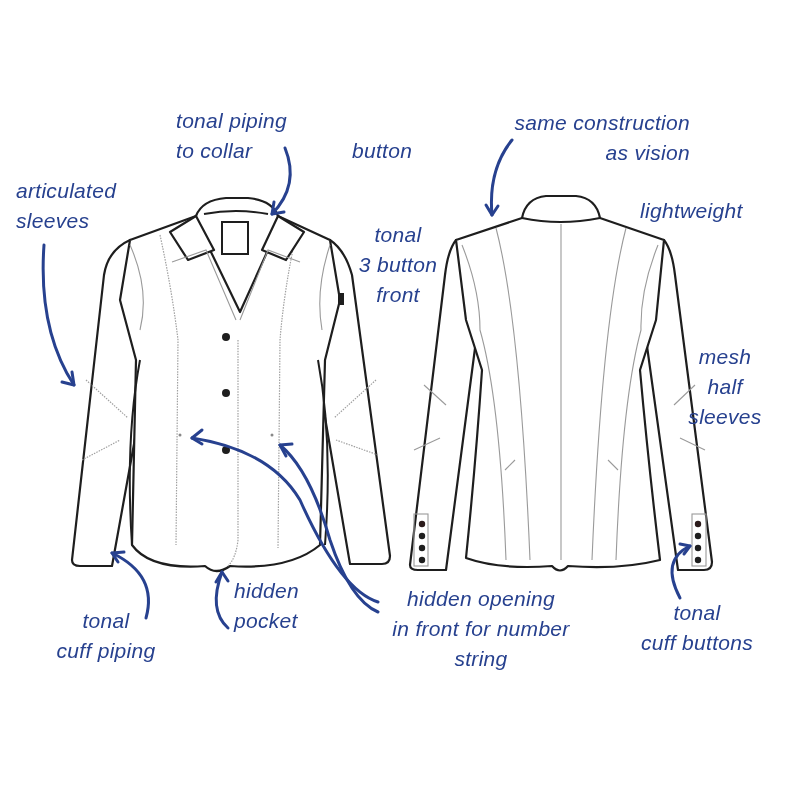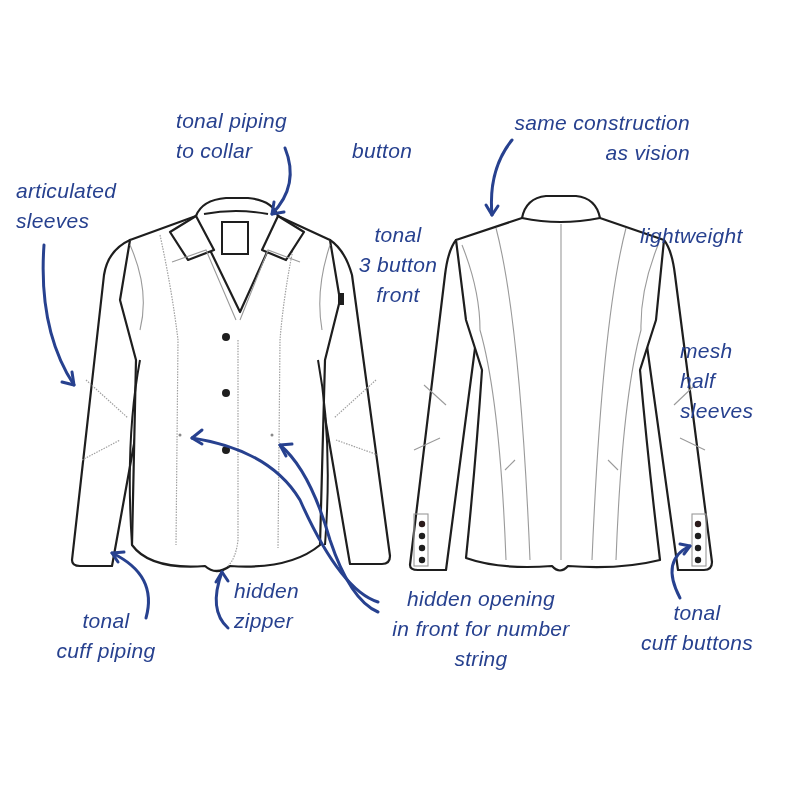--- a/index.html
+++ b/index.html
@@ -9,21 +9,21 @@
       position:absolute;
       color:#27418f;
       font-family:Liberation Sans, sans-serif;
       font-size:21px;
       line-height:30px;
       letter-spacing:0.3px;
       white-space:pre;
       font-style:italic;
     }
     .center { text-align:center; }
-    .right { text-align:left; }
+    .right { text-align:center;margin-top:6px; }
     svg { position:absolute; left:0; top:0; }
     .thick { fill:#ffffff; stroke:#1e1e1e; stroke-width:2.2; stroke-linejoin:round; stroke-linecap:round; }
     .seam { fill:none; stroke:#9a9a9a; stroke-width:1.1; }
     .seamd { fill:none; stroke:#a0a0a0; stroke-width:1.2; stroke-dasharray:1.5 1.2; }
     .inner { fill:none; stroke:#1e1e1e; stroke-width:2; }
     .arrow { fill:none; stroke:#27418f; stroke-width:3; stroke-linecap:round; stroke-linejoin:round; }
   </style>
 </head>
 <body>
 
@@ -143,30 +143,30 @@
     </g>
   </svg>
 
   <div class="note" style="left:176px;top:106px;">tonal piping
 to collar</div>
   <div class="note" style="left:352px;top:136px;">button</div>
   <div class="note center" style="left:470px;top:108px;width:220px;text-align:right;">same construction
 as vision</div>
   <div class="note" style="left:16px;top:176px;">articulated
 sleeves</div>
-  <div class="note" style="left:640px;top:196px;margin-top:25px;">lightweight</div>
+  <div class="note" style="left:640px;top:196px;">lightweight</div>
   <div class="note center" style="left:358px;top:220px;width:80px;">tonal
 3 button
 front</div>
   <div class="note right" style="left:680px;top:336px;width:90px;">mesh
 half
 sleeves</div>
   <div class="note center" style="left:36px;top:606px;width:140px;">tonal
 cuff piping</div>
   <div class="note" style="left:234px;top:576px;">hidden
-zipper</div>
+pocket</div>
   <div class="note center" style="left:346px;top:584px;width:270px;">hidden opening
 in front for number
 string</div>
   <div class="note center" style="left:622px;top:598px;width:150px;">tonal
 cuff buttons</div>
 
 </div>
 
 </body></html>

